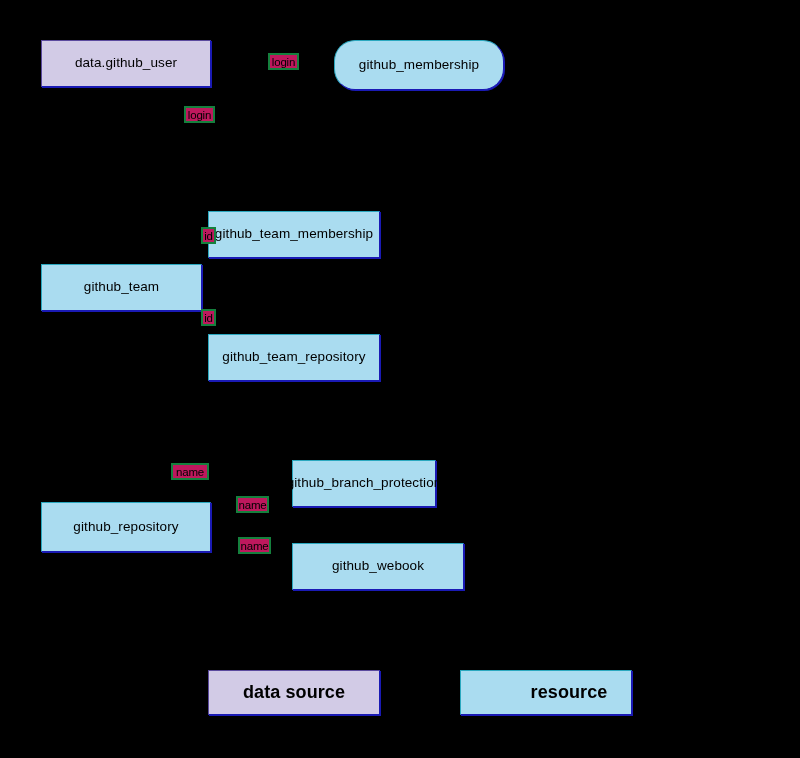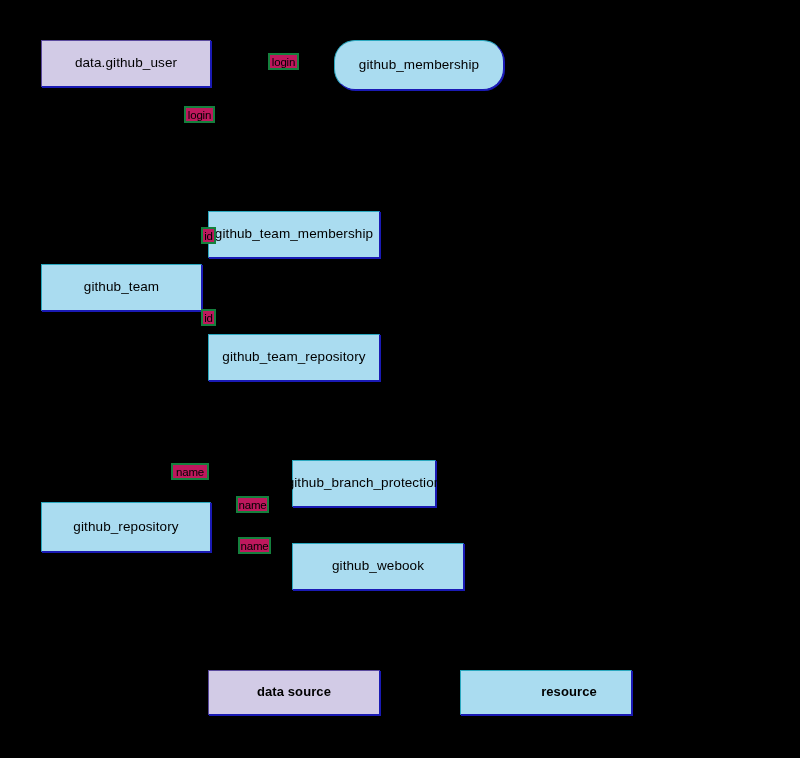--- a/index.html
+++ b/index.html
@@ -39,21 +39,21 @@
   }
   .node.datasource {
     background: #d2cbe6;
     border: 1px solid #5b4a9e;
     border-right-color: #1a1ab4;
     border-bottom-color: #1a1ab4;
     box-shadow: 1px 1px 0 0 #1a1ab4;
   }
   .node.legend {
     font-weight: bold;
-    font-size: 13px;
+    font-size: 18px;
   }
   
   .edge-label {
     position: absolute;
     box-sizing: border-box;
     background: #be185d;
     border: 2px solid #15803d;
     color: #000000;
     font-size: 11.5px;
     line-height: 12px;

